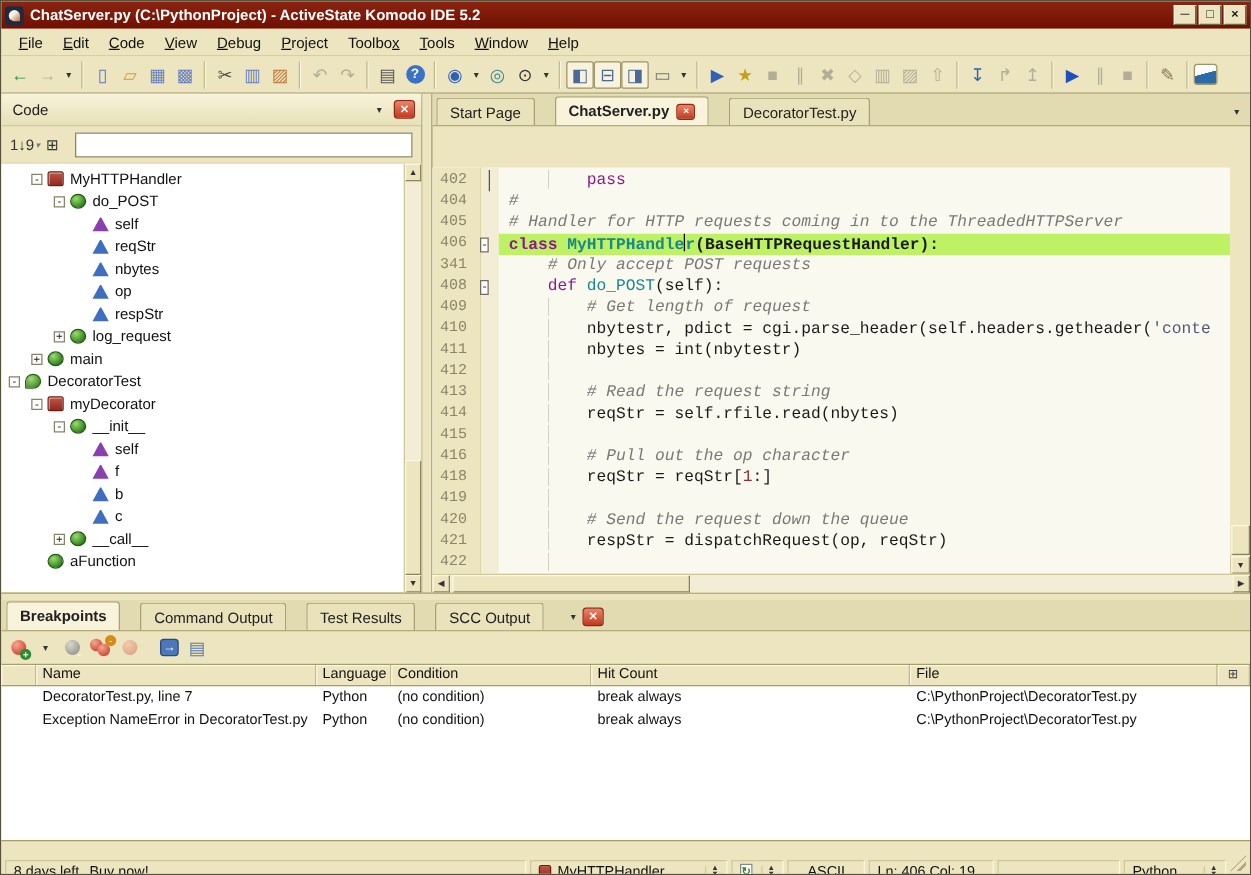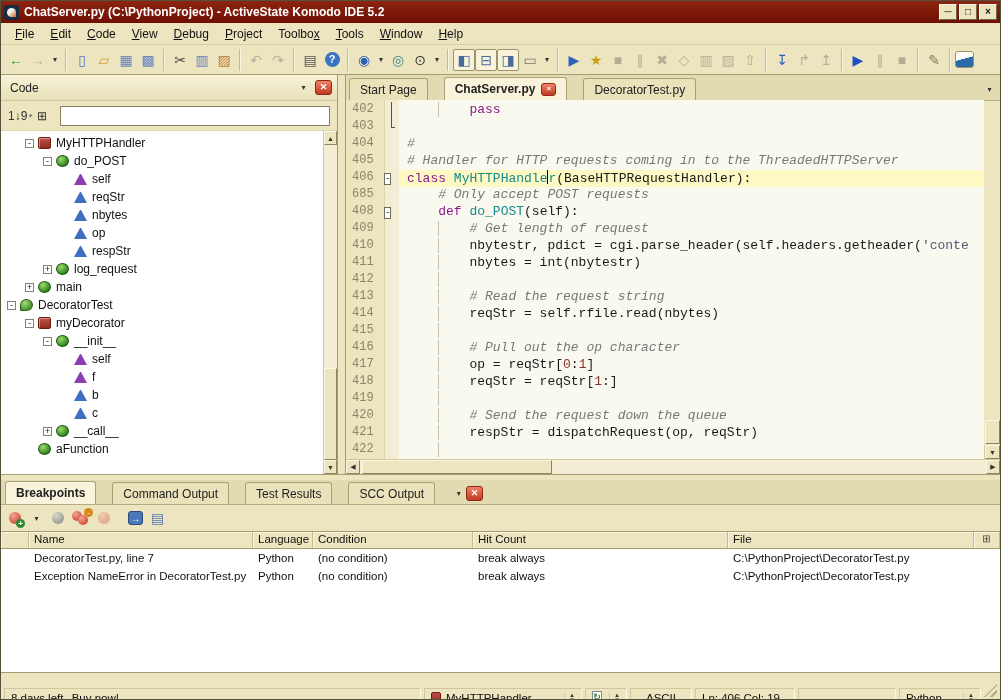--- a/index.html
+++ b/index.html
@@ -108,21 +108,21 @@
                background:#f2edd4; }
   .cl { height:17px; display:flex; position:relative; z-index:1; }
   .ln { width:38px; flex:0 0 38px; padding-left:6px; font-size:12px; color:#8a8568; }
   .fold { width:15px; flex:0 0 15px; position:relative; }
   .fbox { width:9px; height:9px; border:1px solid #6e6e5a; background:#fff; margin:3px auto 0;
           font-size:9px; line-height:7px; text-align:center; color:#222; }
   .fline { position:absolute; left:7px; top:0; bottom:0; border-left:1px solid #55554a; }
   .fend { position:absolute; left:7px; top:0; height:9px; width:4px;
           border-left:1px solid #55554a; border-bottom:1px solid #55554a; }
   .codeline { flex:1; white-space:pre; padding-left:8px; color:#1a1a1a; }
-  .cl.cur .codeline { background:#fef9c3; }
+  .cl.cur .codeline { background:#bef264;font-weight:bold; }
   .k { color:#8b1a8b; } .f { color:#17898b; } .c { color:#787878; font-style:italic; }
   .s { color:#50587a; } .n { color:#8a3030; } .p { color:#1a1a1a; }
   .ind { display:inline-block; width:4ch; }
   .ind.gd { box-shadow:inset 1px 0 0 #c4c4ae; }
   .caret { display:inline-block; width:1px; height:14px; background:#000; vertical-align:-2px; }
   .hscroll { height:15px; flex:0 0 15px; background:#f2edd4; border-top:1px solid #cfc89c;
              display:flex; position:relative; }
   .hscroll .sbtn { width:14px; height:100%; flex:0 0 14px; }
   .hthumb { width:190px; margin-left:2px; background:#ece5bf; border:1px solid;
             border-color:#fbf7e4 #8a855c #8a855c #fbf7e4; }
@@ -396,43 +396,36 @@
       <div class="editor-body">
         <div class="code-pane" id="codepane">
             <div class="cl">
               <span class="ln">402</span>
               <span class="fold">
                 <span class="fline"></span>
               </span>
               <span class="codeline"><span class="ind">    </span><span class="ind gd">    </span><span class="k">pass</span></span>
             </div>
             <div class="cl">
-              <span class="ln">403</span>
-              <span class="fold">
-                <span class="fend"></span>
-              </span>
-              <span class="codeline"></span>
-            </div>
-            <div class="cl">
               <span class="ln">404</span>
               <span class="fold"></span>
               <span class="codeline"><span class="c">#</span></span>
             </div>
             <div class="cl">
               <span class="ln">405</span>
               <span class="fold"></span>
               <span class="codeline"><span class="c"># Handler for HTTP requests coming in to the ThreadedHTTPServer</span></span>
             </div>
             <div class="cl cur">
               <span class="ln">406</span>
               <span class="fold"><span class="fbox">-</span></span>
               <span class="codeline"><span class="k">class</span><span class="p"> </span><span class="f">MyHTTPHandle</span><span class="caret"></span><span class="f">r</span><span class="p">(BaseHTTPRequestHandler):</span></span>
             </div>
             <div class="cl">
-              <span class="ln">685</span>
+              <span class="ln">341</span>
               <span class="fold"></span>
               <span class="codeline"><span class="ind">    </span><span class="c"># Only accept POST requests</span></span>
             </div>
             <div class="cl">
               <span class="ln">408</span>
               <span class="fold"><span class="fbox">-</span></span>
               <span class="codeline"><span class="ind">    </span><span class="k">def</span><span class="p"> </span><span class="f">do_POST</span><span class="p">(self):</span></span>
             </div>
             <div class="cl">
               <span class="ln">409</span>
@@ -466,25 +459,20 @@
             </div>
             <div class="cl">
               <span class="ln">415</span>
               <span class="fold"></span>
               <span class="codeline"><span class="ind">    </span><span class="ind gd">    </span></span>
             </div>
             <div class="cl">
               <span class="ln">416</span>
               <span class="fold"></span>
               <span class="codeline"><span class="ind">    </span><span class="ind gd">    </span><span class="c"># Pull out the op character</span></span>
-            </div>
-            <div class="cl">
-              <span class="ln">417</span>
-              <span class="fold"></span>
-              <span class="codeline"><span class="ind">    </span><span class="ind gd">    </span><span class="p">op = reqStr[</span><span class="n">0</span><span class="p">:</span><span class="n">1</span><span class="p">]</span></span>
             </div>
             <div class="cl">
               <span class="ln">418</span>
               <span class="fold"></span>
               <span class="codeline"><span class="ind">    </span><span class="ind gd">    </span><span class="p">reqStr = reqStr[</span><span class="n">1</span><span class="p">:]</span></span>
             </div>
             <div class="cl">
               <span class="ln">419</span>
               <span class="fold"></span>
               <span class="codeline"><span class="ind">    </span><span class="ind gd">    </span></span>

